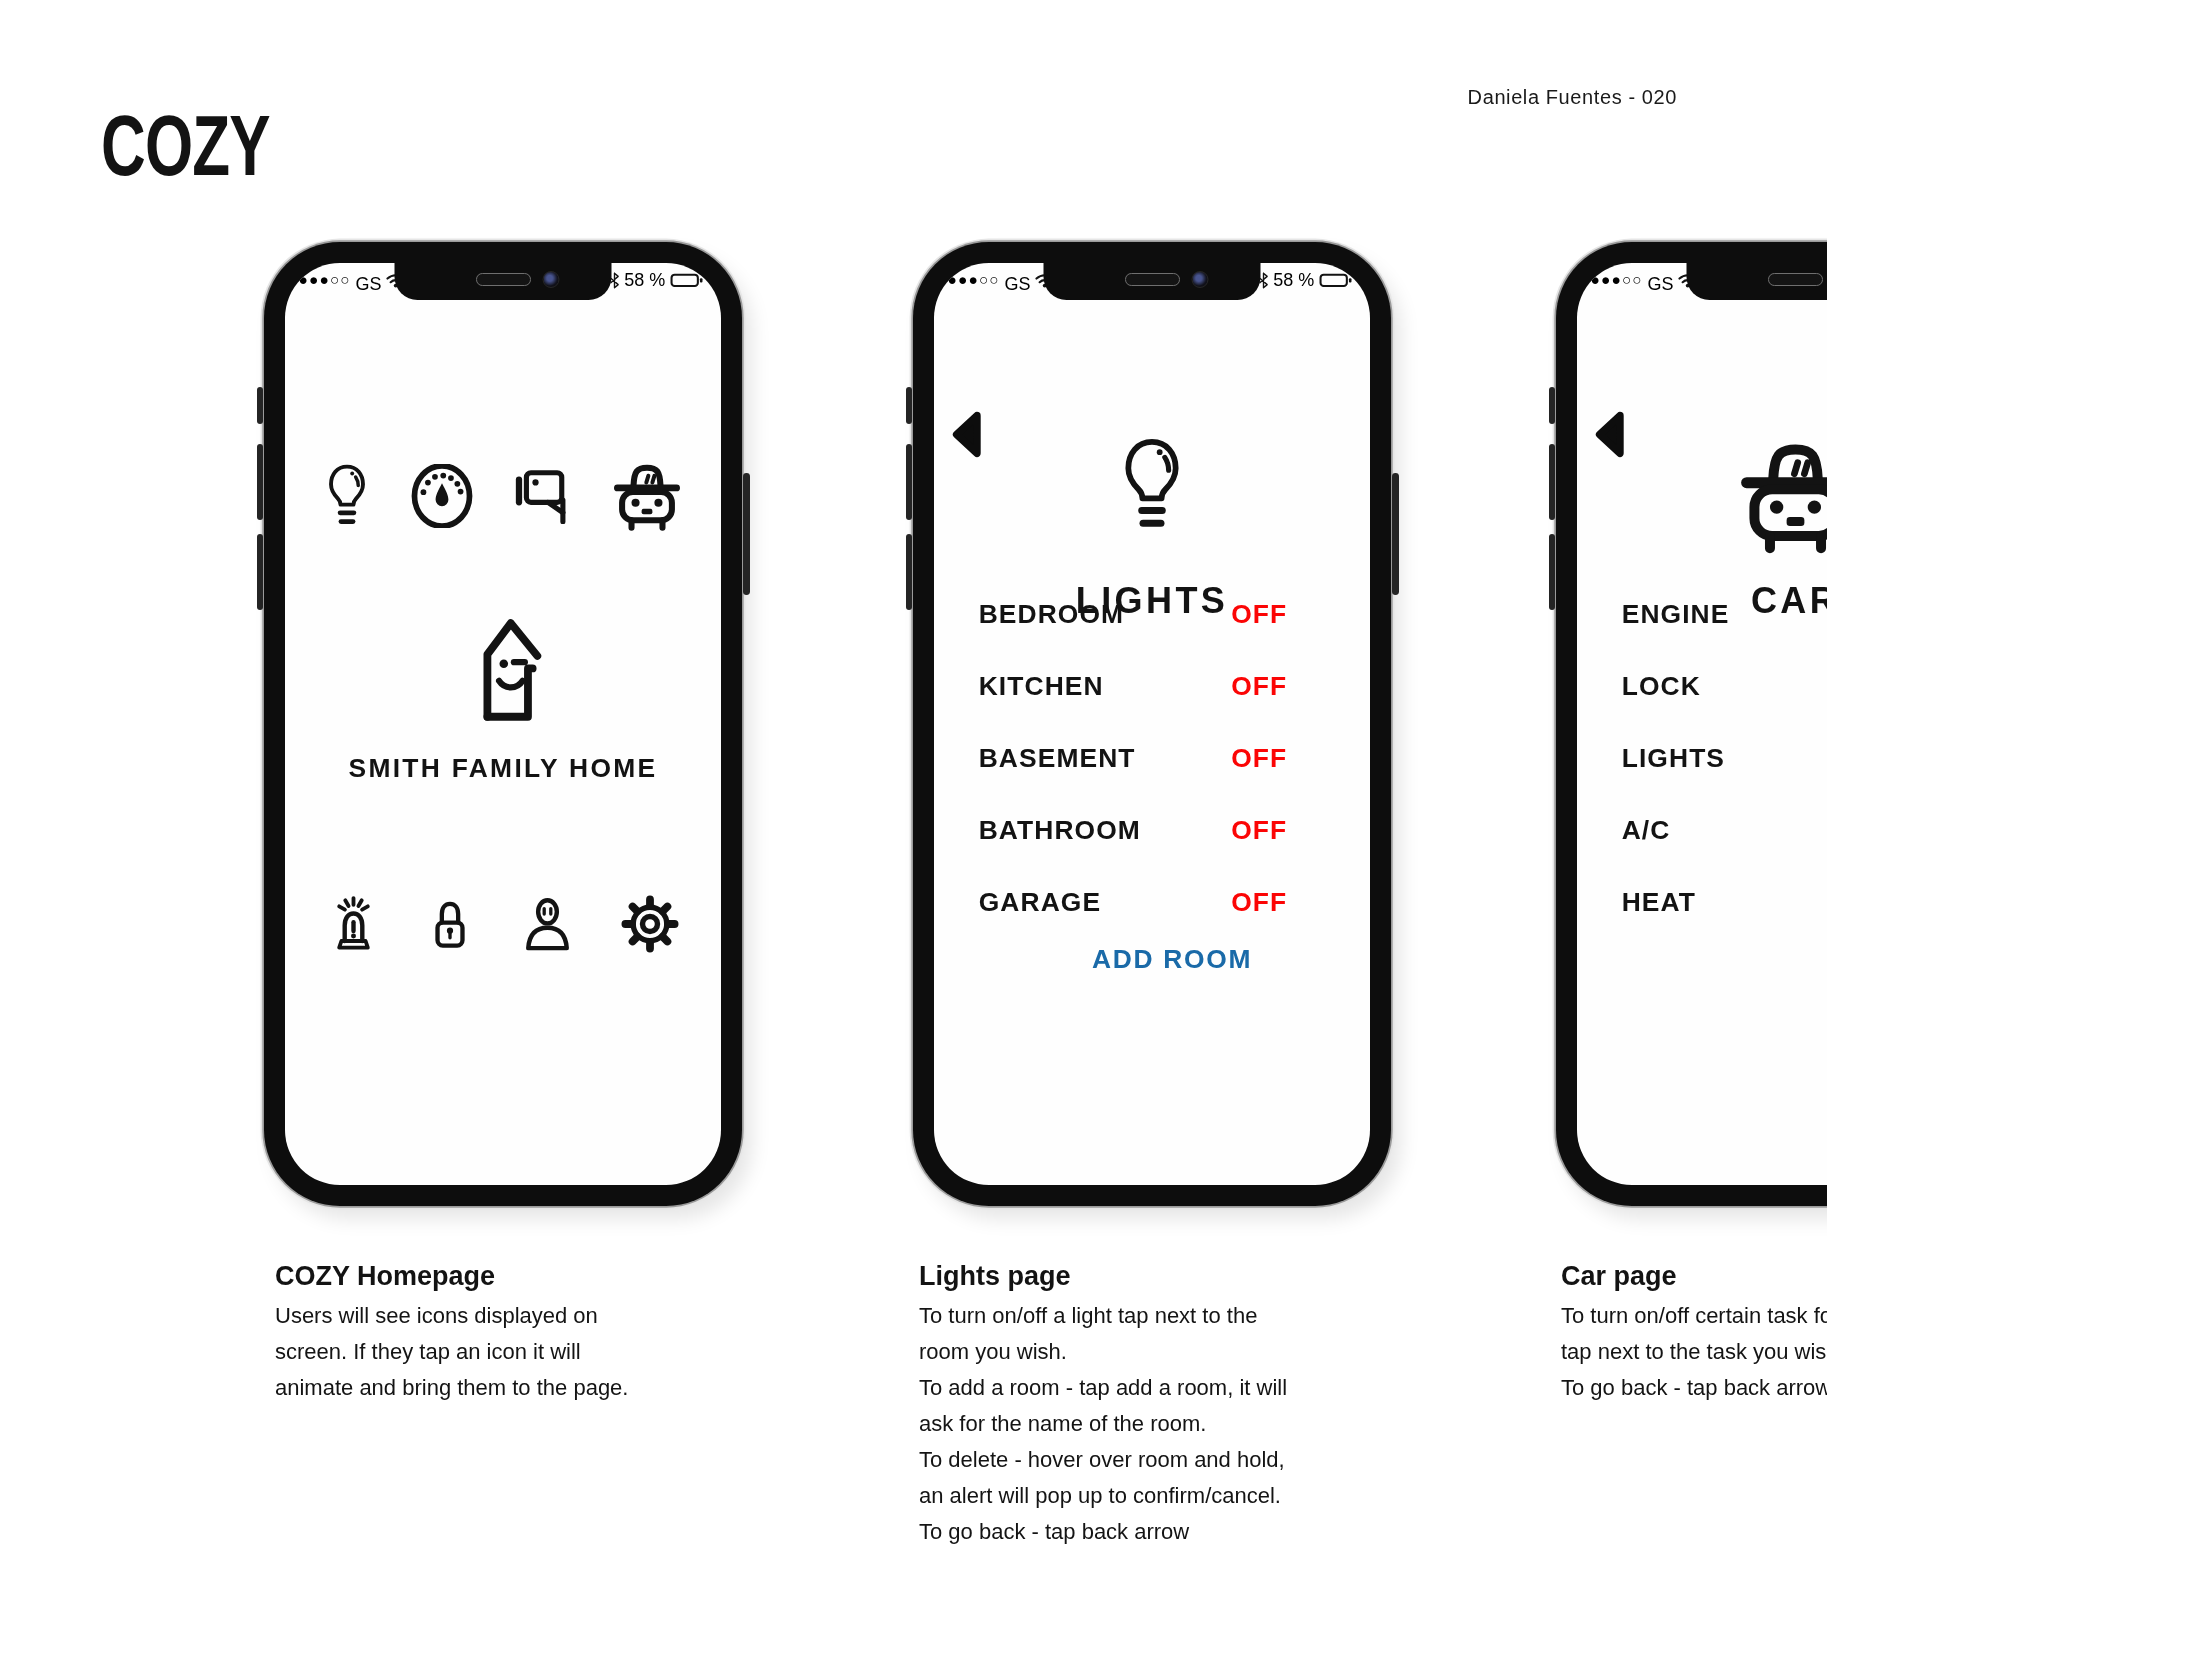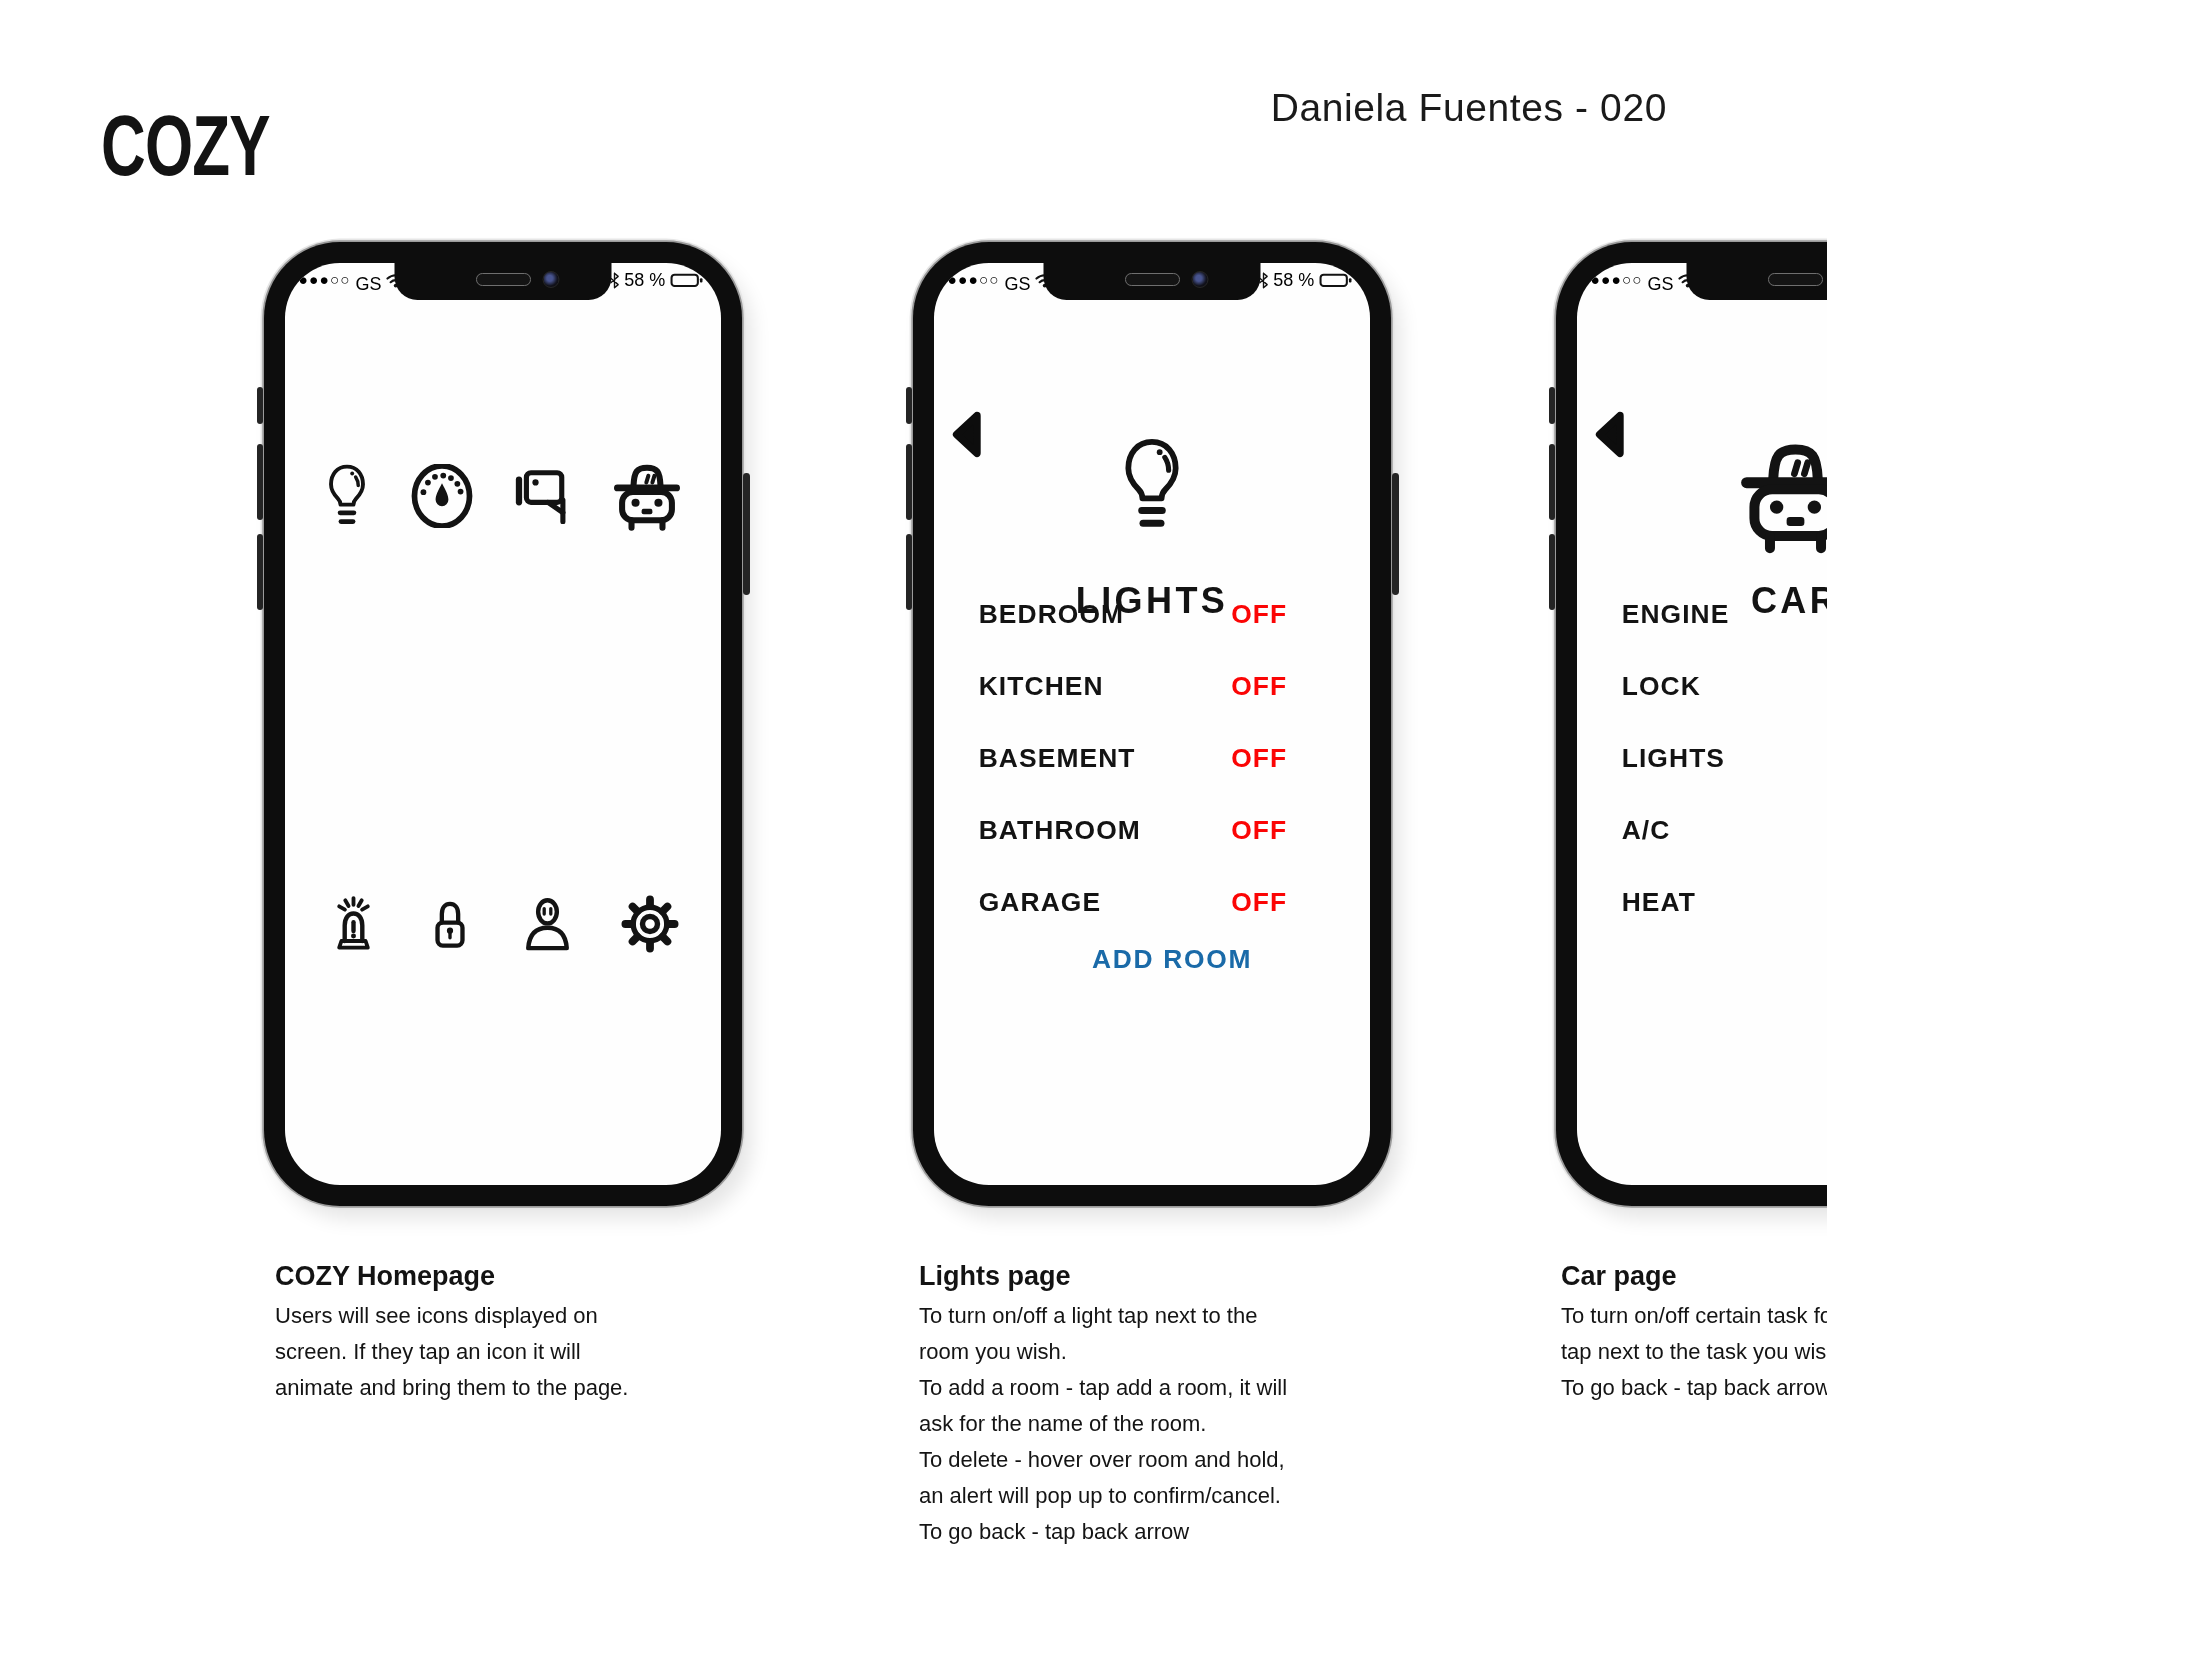--- a/index.html
+++ b/index.html
@@ -7,22 +7,22 @@
     position:relative; width:1827px; height:1654px; background:#ffffff;
     font-family:"Liberation Sans", sans-serif; color:#131313; overflow:hidden;
   }
   
   .brand {
     position:absolute; left:101px; top:96px;
     font-size:86px; font-weight:800; letter-spacing:-1.1px;
     transform:scaleX(.72); transform-origin:left top; white-space:nowrap;
   }
   .author {
-    position:absolute; right:160px; top:86px;
-    font-size:39px; font-weight:400; letter-spacing:0.6px; color:#1a1a1a;
+    position:absolute; right:150px; top:86px;
+    font-size:20px; font-weight:400; letter-spacing:0.6px; color:#1a1a1a;
   }
   
   .phone {
     position:absolute; top:242px; width:478px; height:964px;
     background:var(--frame,#0d0d0d); border-radius:76px;
     box-shadow:0 0 0 1.7px #9a9a9a, 0 0 0 3.4px #e6e6e6, 9.2px 12.6px 19.5px rgba(0,0,0,.10);
   }
   .side-btn { position:absolute; width:6.3px; background:#242424; border-radius:3.4px; }
   .btn-mute  { left:-7.5px; top:145px; height:37px; }
   .btn-vol1  { left:-7.5px; top:202px; height:76px; }
@@ -165,20 +165,30 @@
             <path class="st" stroke-width="6" d="M52 22 L49 32 M61 22 L58 32"></path>
             <path class="st" stroke-width="10" d="M6 40 H94"></path>
             <rect class="st" stroke-width="9" x="13" y="46" width="74" height="42" rx="16"></rect>
             <circle class="fl" cx="33" cy="62" r="6"></circle>
             <circle class="fl" cx="67" cy="62" r="6"></circle>
             <rect class="fl" x="42" y="71" width="16" height="8" rx="3"></rect>
             <path class="st" stroke-width="9" d="M27 88 V99 M73 88 V99"></path>
           </svg>
       </div>
 
+      <div class="home-block">
+        <svg class="ic" style="margin:0 auto" viewBox="0 0 100 150" width="78" height="117">
+            <path class="st" stroke-width="10" d="M30 142 V62 L60 22 L94 64"></path>
+            <path class="st" stroke-width="10" d="M88 80 H82 V142 H30"></path>
+            <circle class="fl" cx="51" cy="74" r="5.5"></circle>
+            <path class="st" stroke-width="8" d="M64 72 H78"></path>
+            <path class="st" stroke-width="8" d="M45 96 C52 107 68 107 75 96"></path>
+          </svg>
+        <div class="home-label">SMITH FAMILY HOME</div>
+      </div>
 
       <div class="icon-row row-bottom">
         <svg class="ic tap" viewBox="0 0 100 100" width="55" height="63">
             <path class="st" stroke-width="7" d="M65.6 23 L76 17 M59 16.4 L65 6 M50 14 V2 M41 16.4 L35 6 M34.4 23 L24 17"></path>
             <path class="st" stroke-width="8" d="M34 80 V52 C34 38 41 30 50 30 C59 30 66 38 66 52 V80"></path>
             <path class="st" stroke-width="8" d="M50 46 V62"></path>
             <circle class="fl" cx="50" cy="71" r="4.5"></circle>
             <path class="st" stroke-width="7" d="M24 92 L28 80 H72 L76 92 Z"></path>
           </svg>
         <svg class="ic tap" viewBox="0 0 100 100" width="48" height="61">

